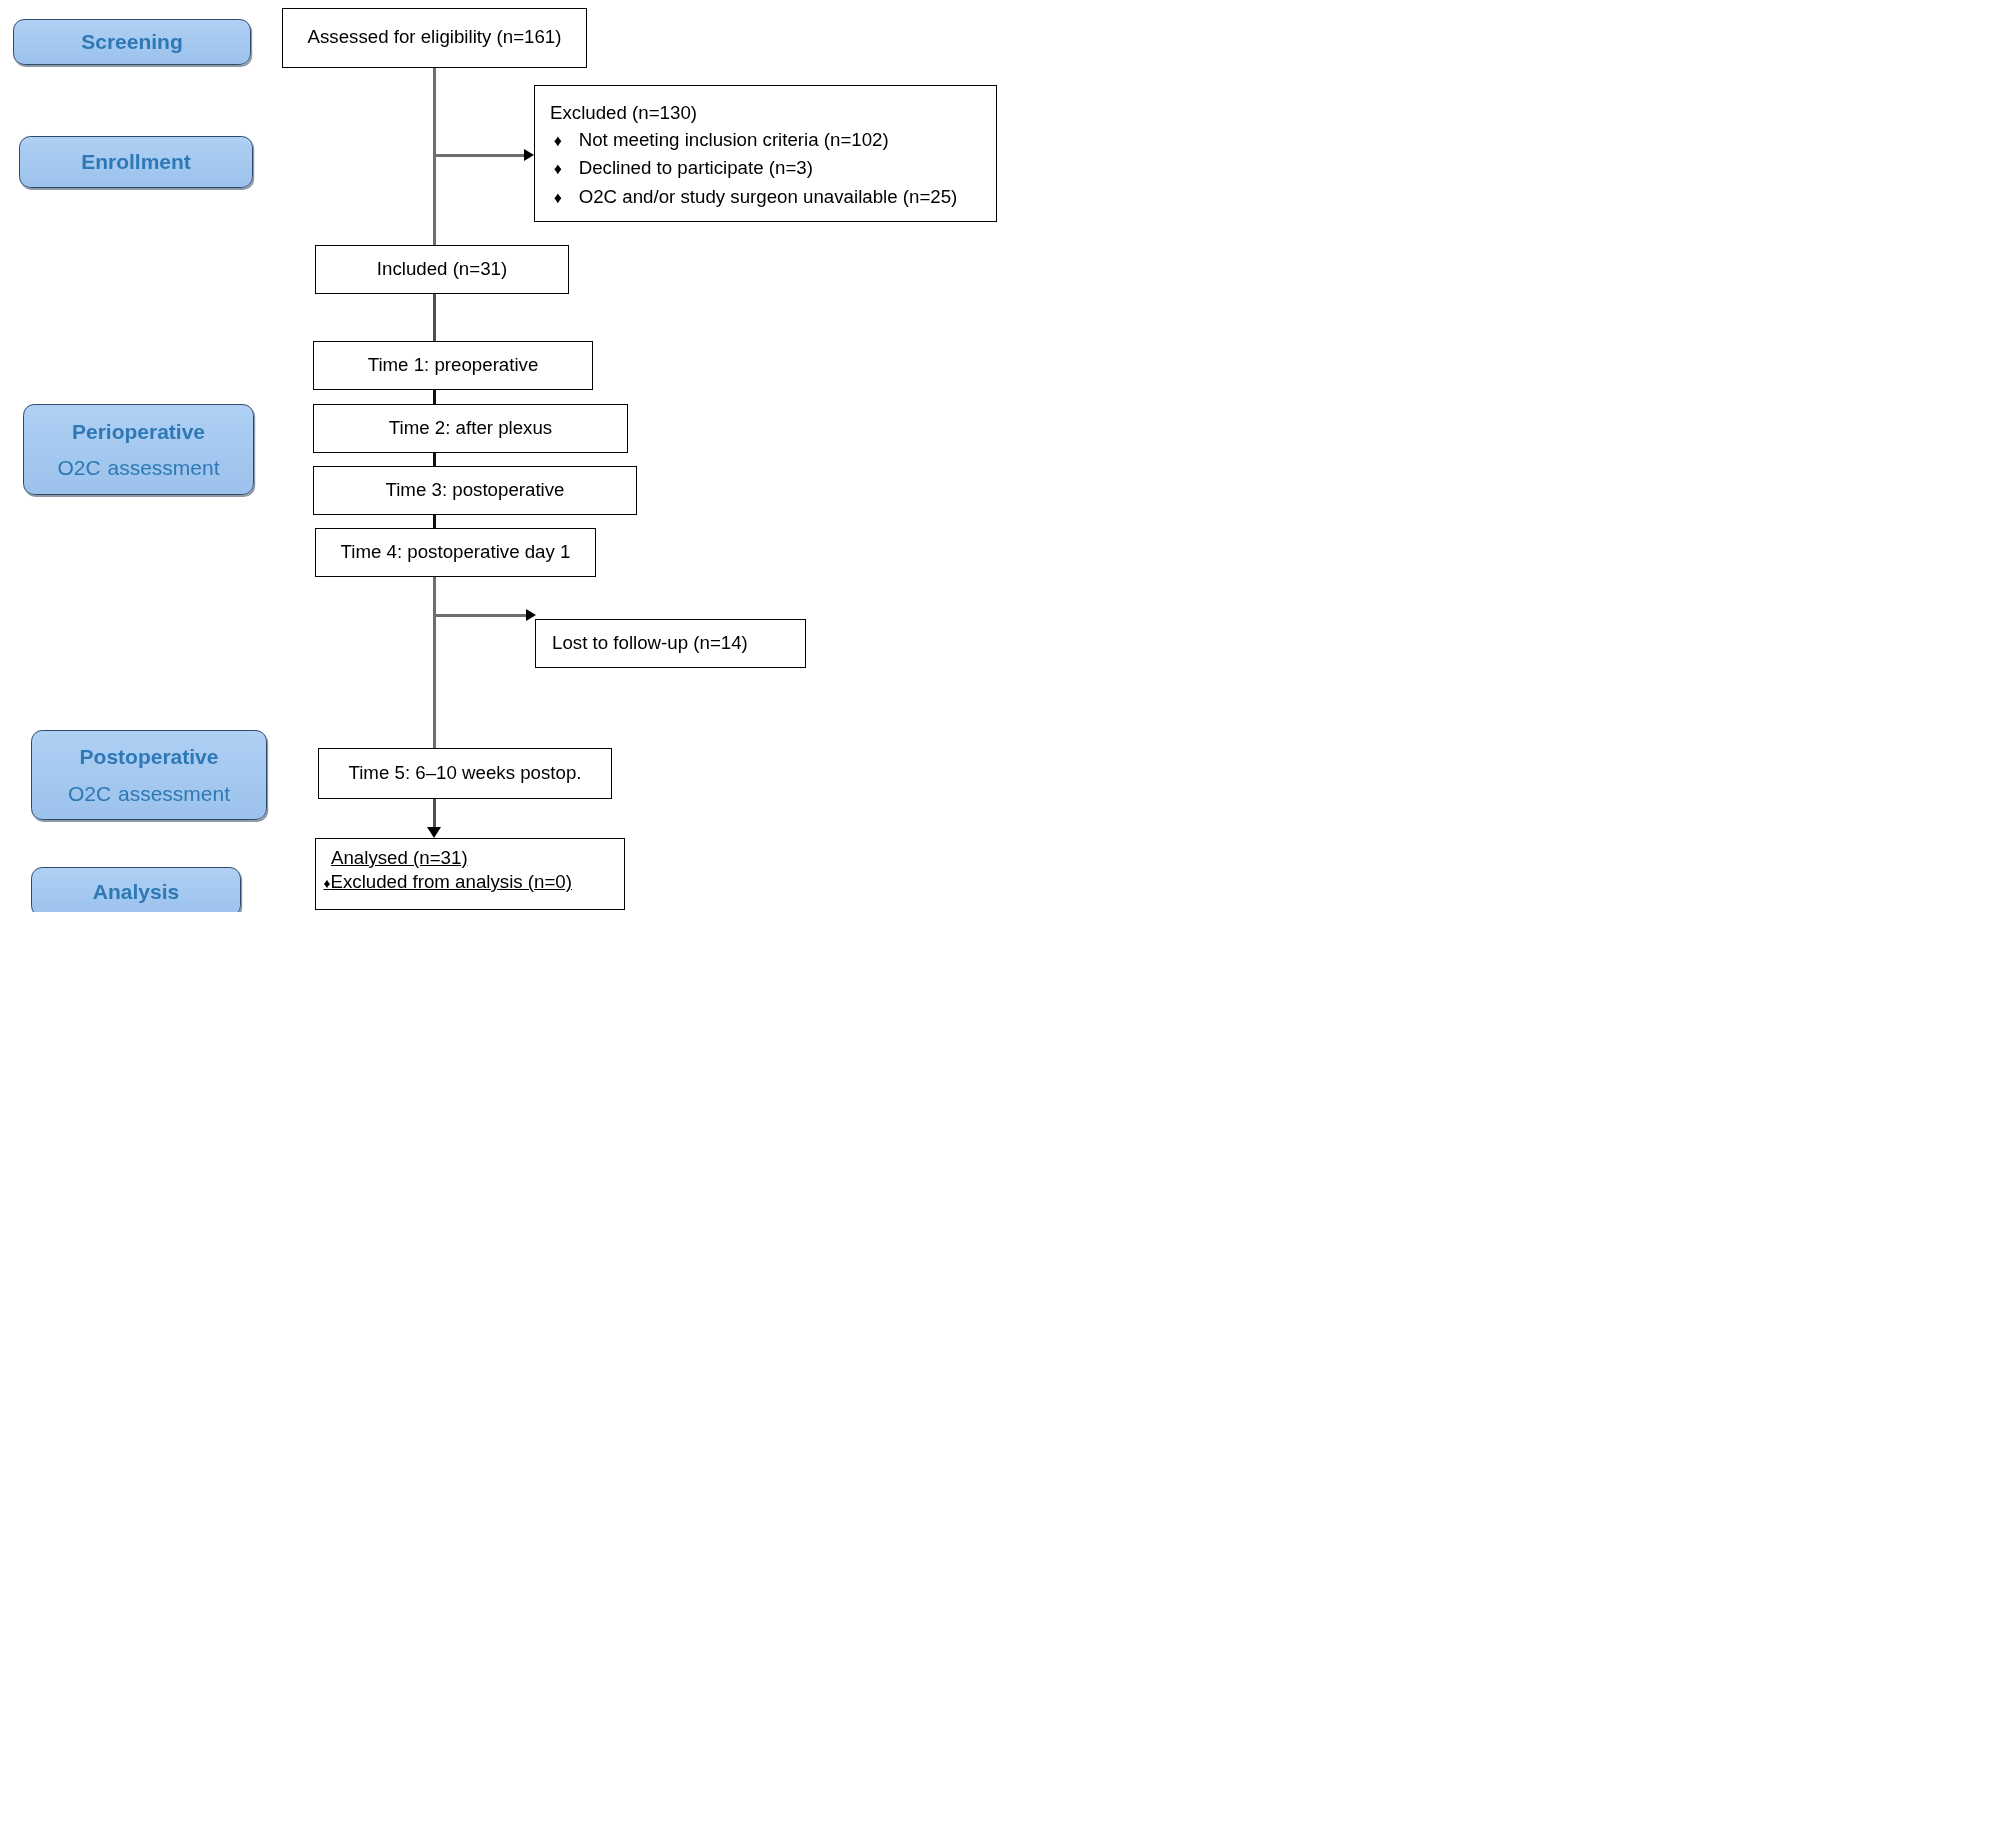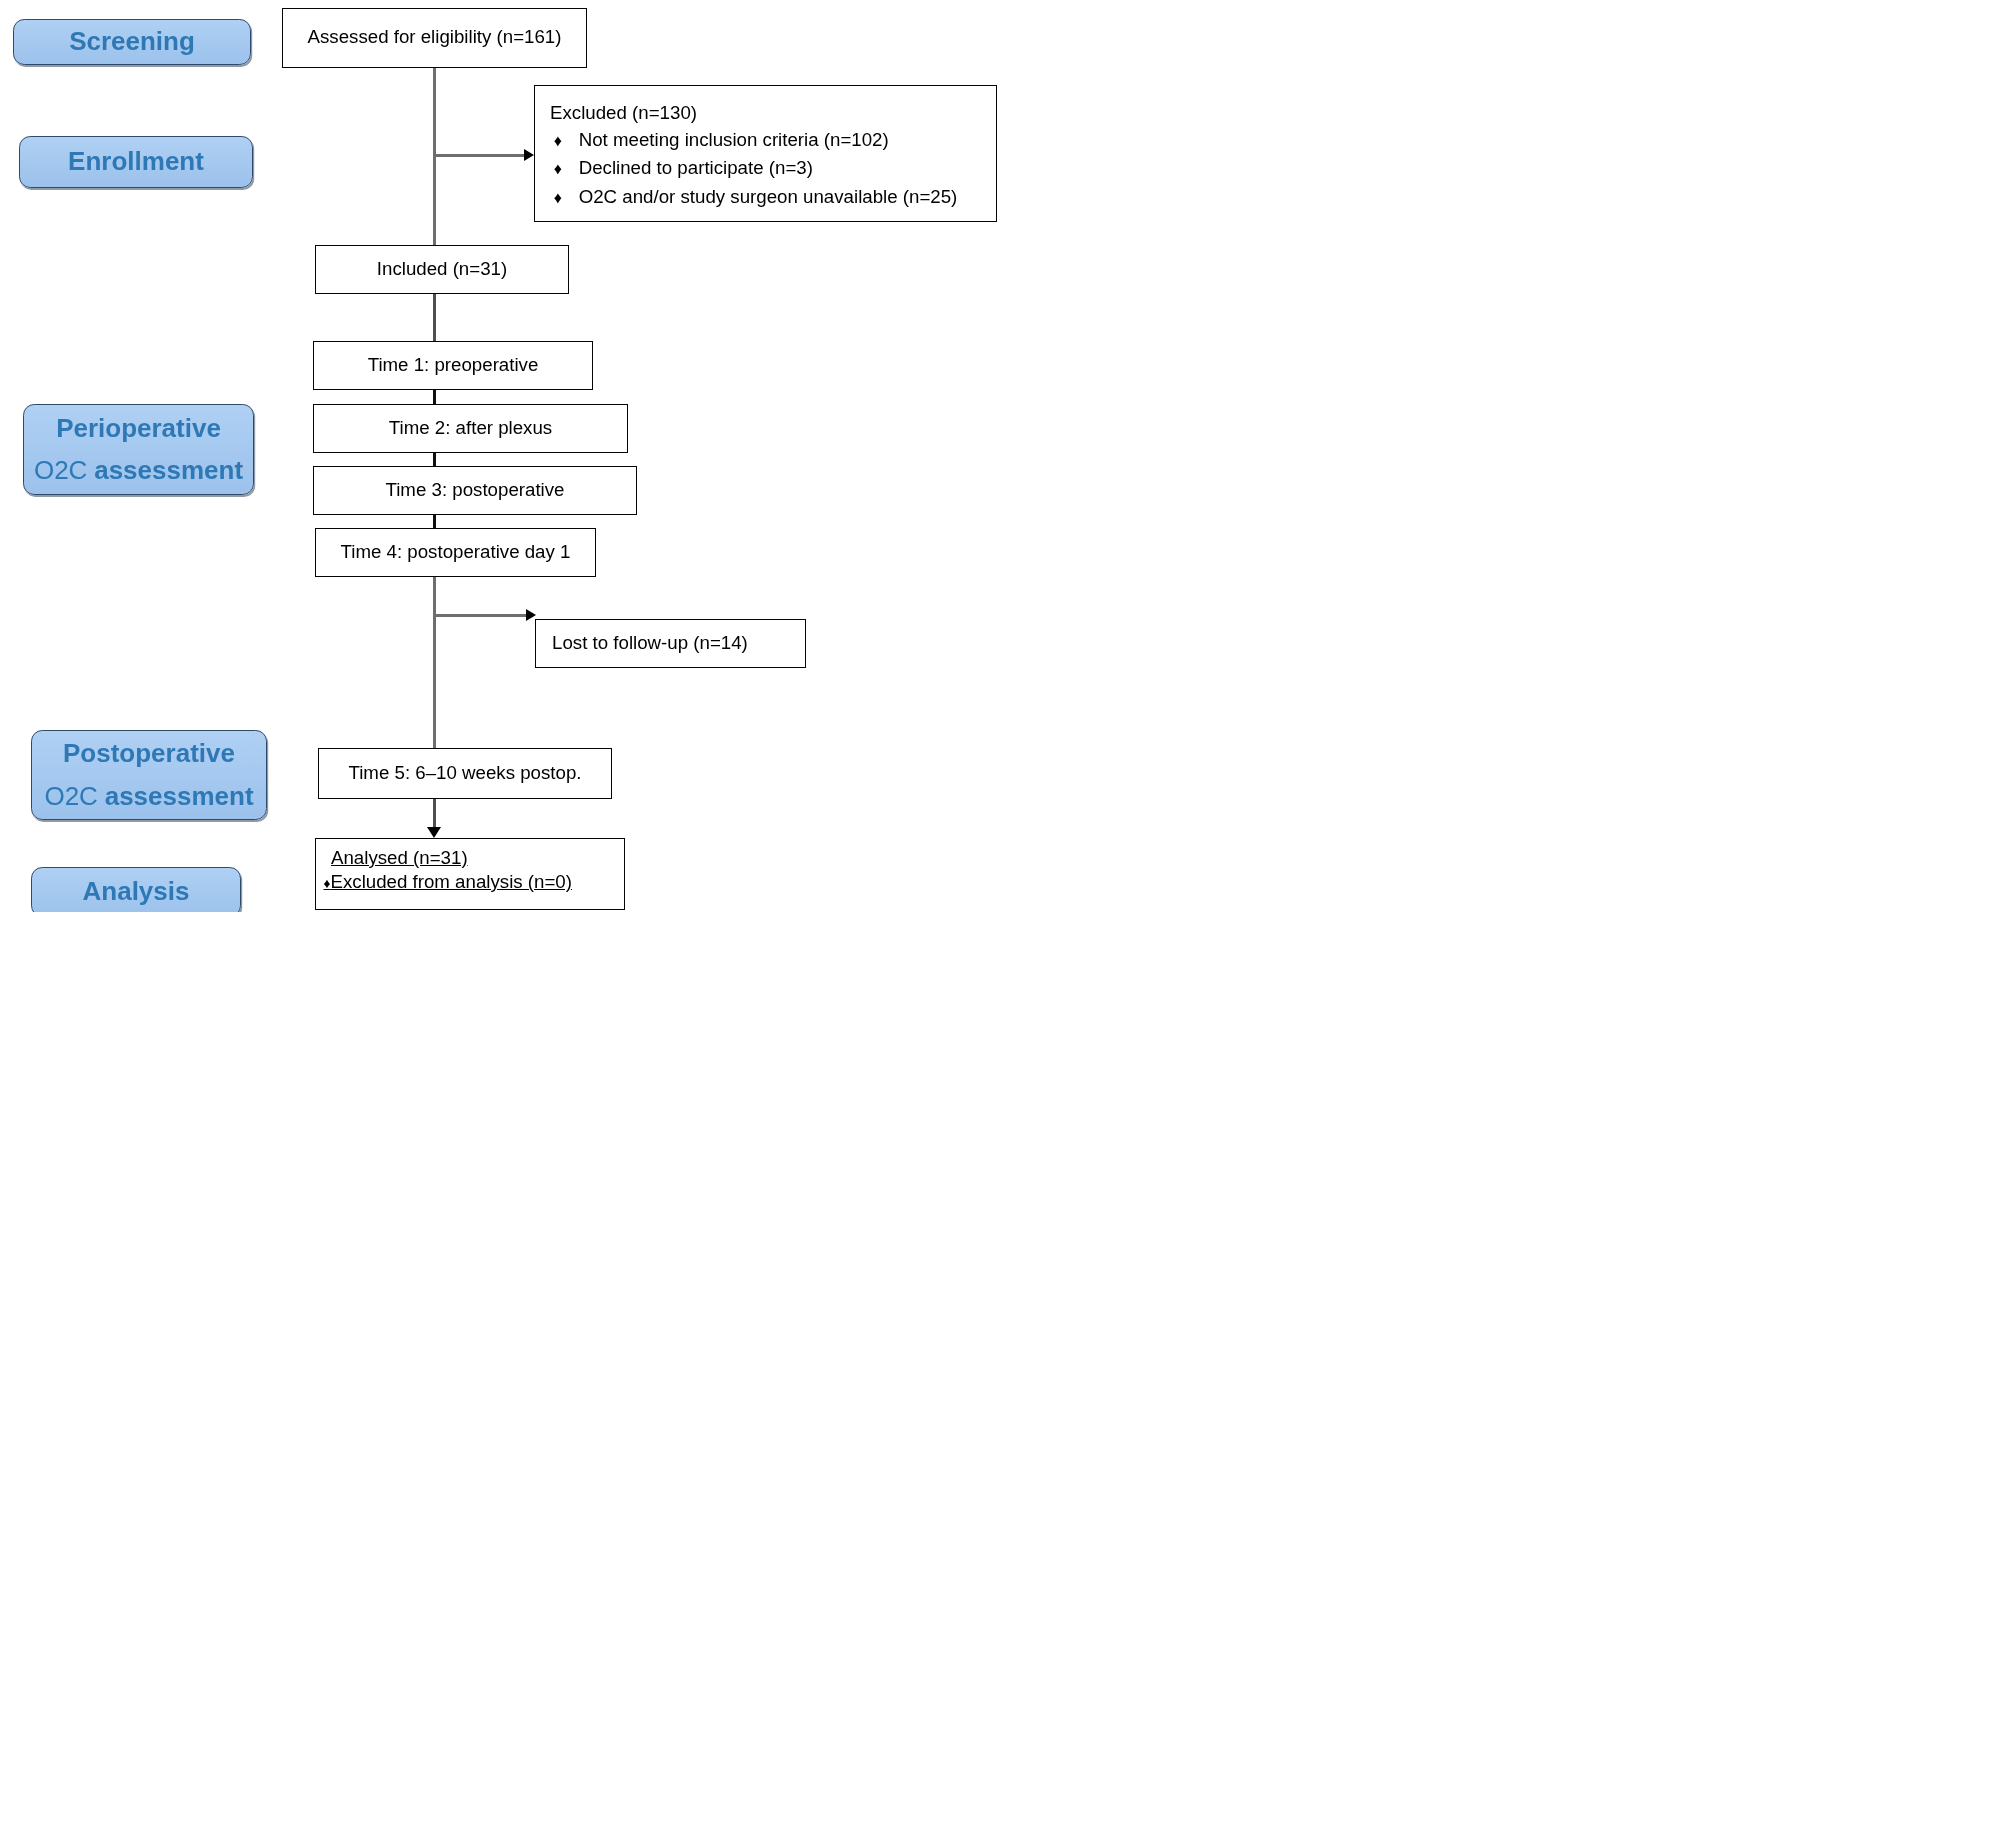--- a/index.html
+++ b/index.html
@@ -23,27 +23,27 @@
     background: linear-gradient(180deg, #b0d0f4 0%, #a4c8ef 55%, #9cc2ec 100%);
     border: 1.9px solid #2d4a6b;
     border-radius: 11.2px;
     box-shadow: 1.2px 1.9px 0 #8f9aa6;
     display: flex;
     flex-direction: column;
     align-items: center;
     justify-content: center;
     color: #2e79b5;
     font-weight: bold;
-    font-size: 26px;
+    font-size: 21px;
     line-height: 1.2;
     text-align: center;
   }
   .stage .line2 { display: flex; gap: 6.8px; margin-top: 11.2px; }
   .stage .w-normal { font-weight: normal; }
-  .stage .w-bold { font-weight: bold; }
+  .stage .w-bold { font-weight: normal; }
   
   .fbox {
     position: absolute;
     box-sizing: border-box;
     background: #ffffff;
     border: 1.9px solid #050505;
     font-size: 18.7px;
     line-height: 1.2;
     display: flex;
     align-items: center;

